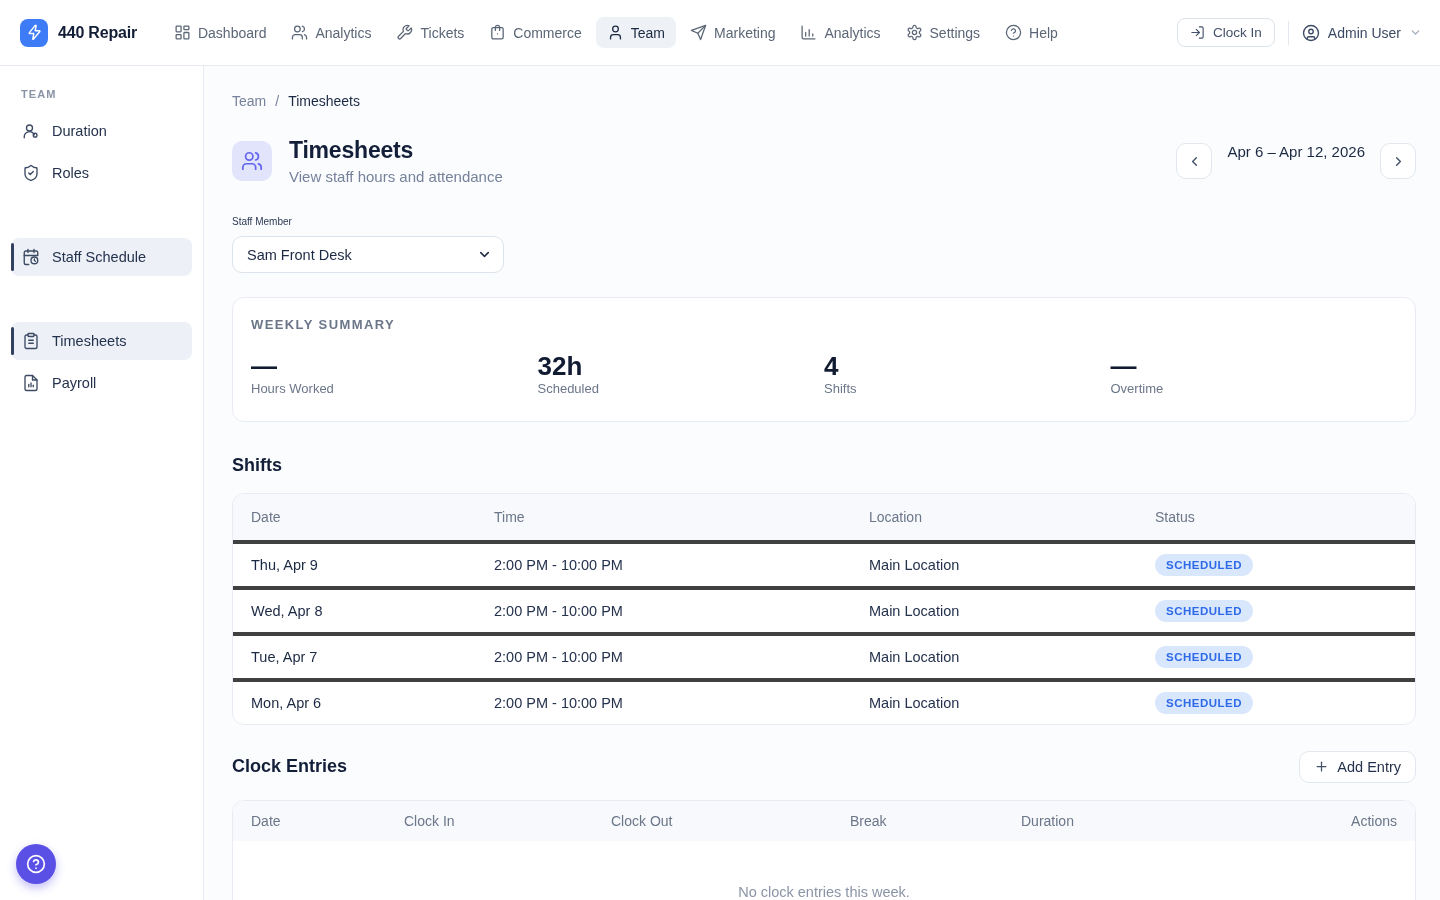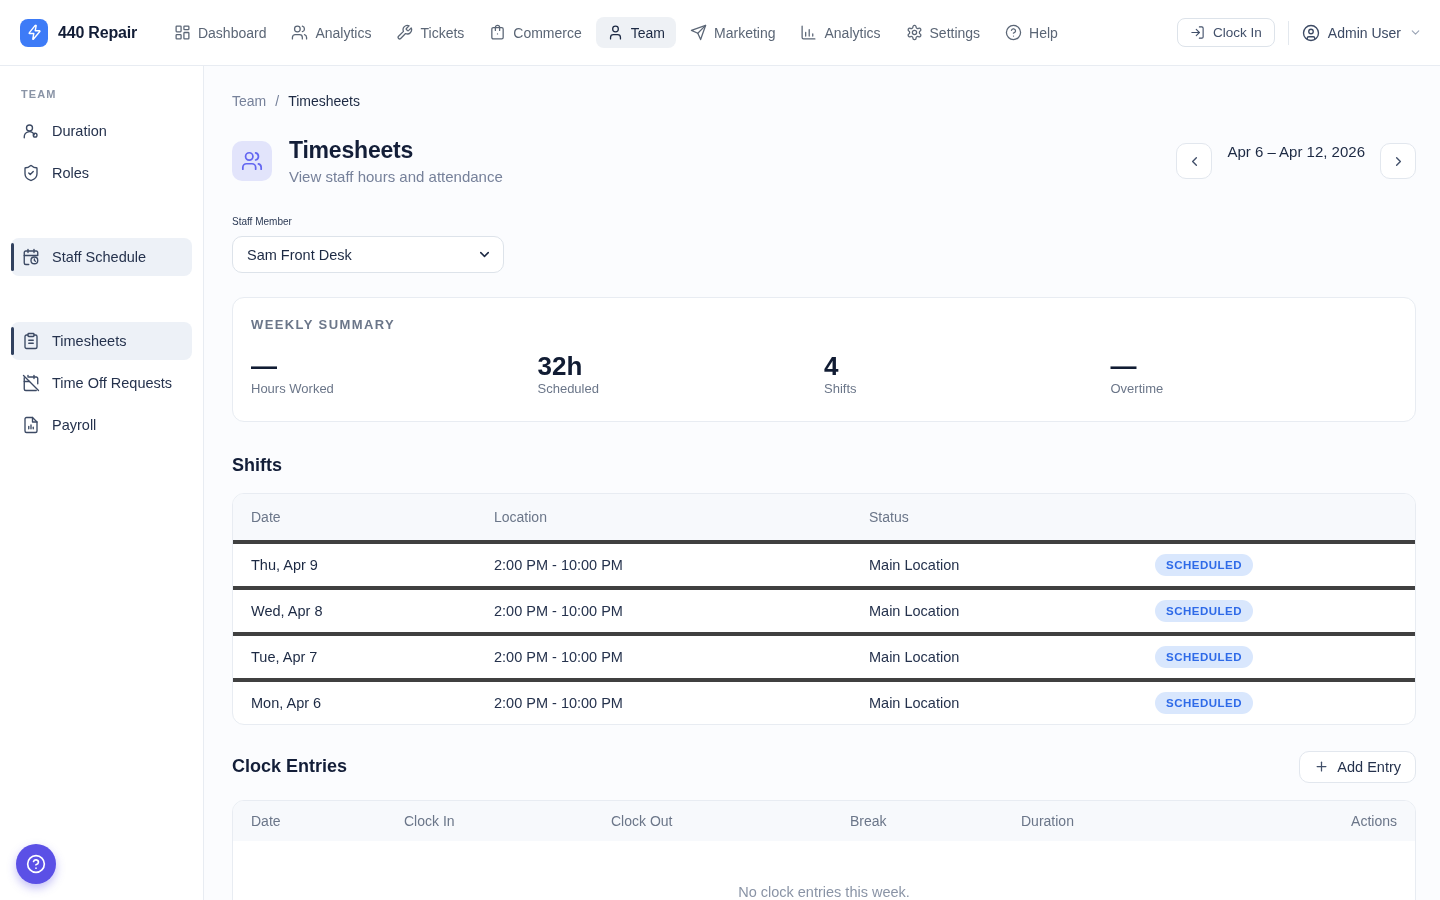--- a/index.html
+++ b/index.html
@@ -268,31 +268,20 @@
       <span>Staff Schedule</span>
     </div>
     <div class="side-item active">
       <svg class="ic18" viewBox="0 0 24 24" fill="none" stroke="currentColor" stroke-width="1.8" stroke-linecap="round" stroke-linejoin="round">
           <rect x="8" y="2" width="8" height="4" rx="1"></rect>
           <path d="M16 4h2a2 2 0 0 1 2 2v14a2 2 0 0 1-2 2H6a2 2 0 0 1-2-2V6a2 2 0 0 1 2-2h2"></path>
           <path d="M9 11h6"></path>
           <path d="M9 15h6"></path>
         </svg>
       <span>Timesheets</span>
-    </div>
-    <div class="side-item">
-      <svg class="ic18" viewBox="0 0 24 24" fill="none" stroke="currentColor" stroke-width="1.8" stroke-linecap="round" stroke-linejoin="round">
-          <path d="M21 13V6a2 2 0 0 0-2-2H9"></path>
-          <path d="M16 2v4"></path>
-          <path d="M8 2v2"></path>
-          <path d="M3 5v15a2 2 0 0 0 2 2h14"></path>
-          <path d="M3 10h7"></path>
-          <path d="m2 2 20 20"></path>
-        </svg>
-      <span>Time Off Requests</span>
     </div>
     <div class="side-item">
       <svg class="ic18" viewBox="0 0 24 24" fill="none" stroke="currentColor" stroke-width="1.8" stroke-linecap="round" stroke-linejoin="round">
           <path d="M14 2H6a2 2 0 0 0-2 2v16a2 2 0 0 0 2 2h12a2 2 0 0 0 2-2V8z"></path>
           <path d="M14 2v6h6"></path>
           <path d="M9 17v-3"></path>
           <path d="M12 17v-5"></path>
           <path d="M15 17v-2"></path>
         </svg>
       <span>Payroll</span>
@@ -365,20 +354,21 @@
           <div class="stat-label">Overtime</div>
         </div>
       </div>
     </section>
 
     <h2 class="section-heading shifts-heading">Shifts</h2>
 
     <section class="table-card">
       <div class="t-head shifts-cols">
         <span>Date</span>
+        <span>Time</span>
         <span>Location</span>
         <span>Status</span>
       </div>
       <div class="t-row shifts-cols">
         <span class="cell-date">Thu, Apr 9</span>
         <span>2:00 PM - 10:00 PM</span>
         <span>Main Location</span>
         <span class="badge">SCHEDULED</span>
       </div>
       <div class="t-row shifts-cols">

